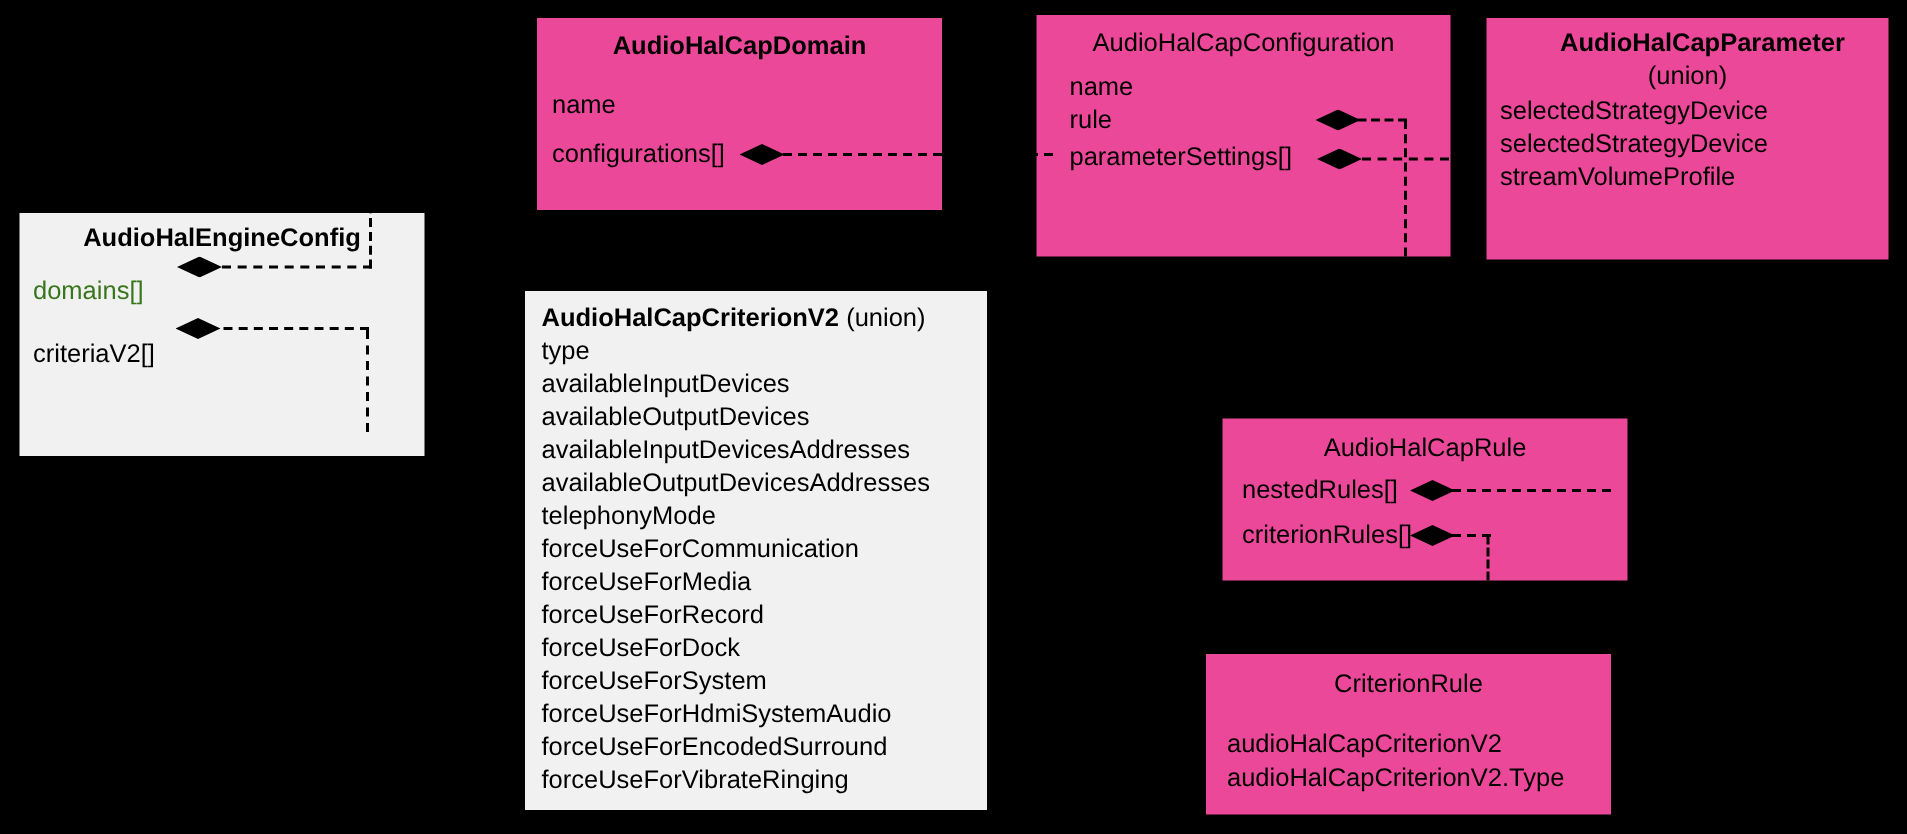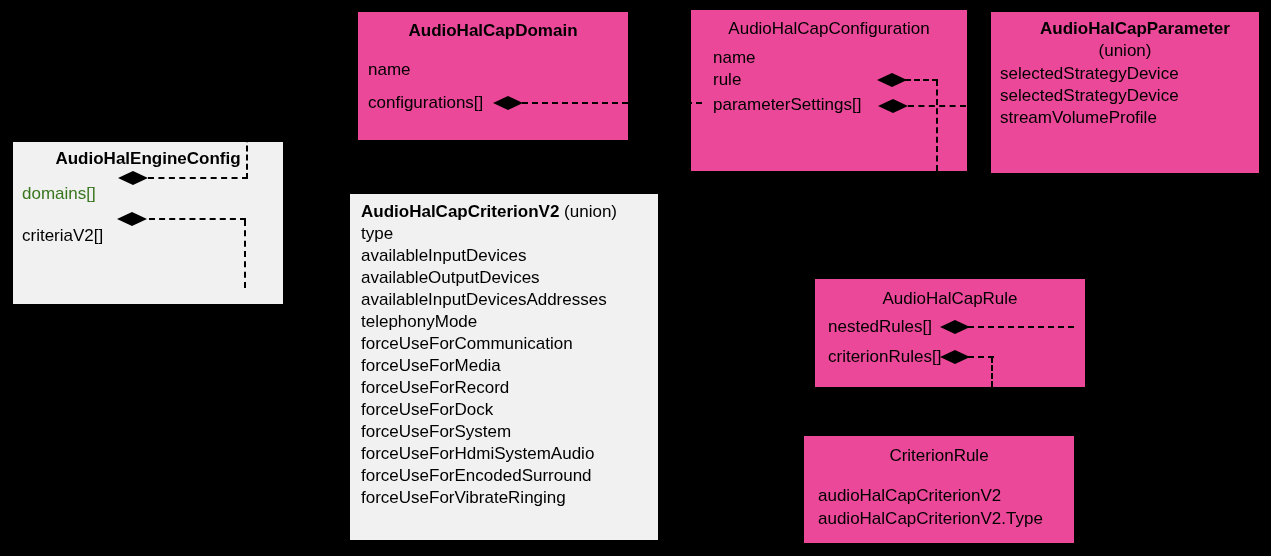--- a/index.html
+++ b/index.html
@@ -115,20 +115,21 @@
     </div>
   </div>
 
   <div class="box fill-gray" id="box-critv2">
     <div class="title left"><span class="b">AudioHalCapCriterionV2</span>&nbsp;<span>(union)</span></div>
     <div class="rows">
       <div>type</div>
       <div>availableInputDevices</div>
       <div>availableOutputDevices</div>
       <div>availableInputDevicesAddresses</div>
+      <div>availableOutputDevicesAddresses</div>
       <div>telephonyMode</div>
       <div>forceUseForCommunication</div>
       <div>forceUseForMedia</div>
       <div>forceUseForRecord</div>
       <div>forceUseForDock</div>
       <div>forceUseForSystem</div>
       <div>forceUseForHdmiSystemAudio</div>
       <div>forceUseForEncodedSurround</div>
       <div>forceUseForVibrateRinging</div>
     </div>

